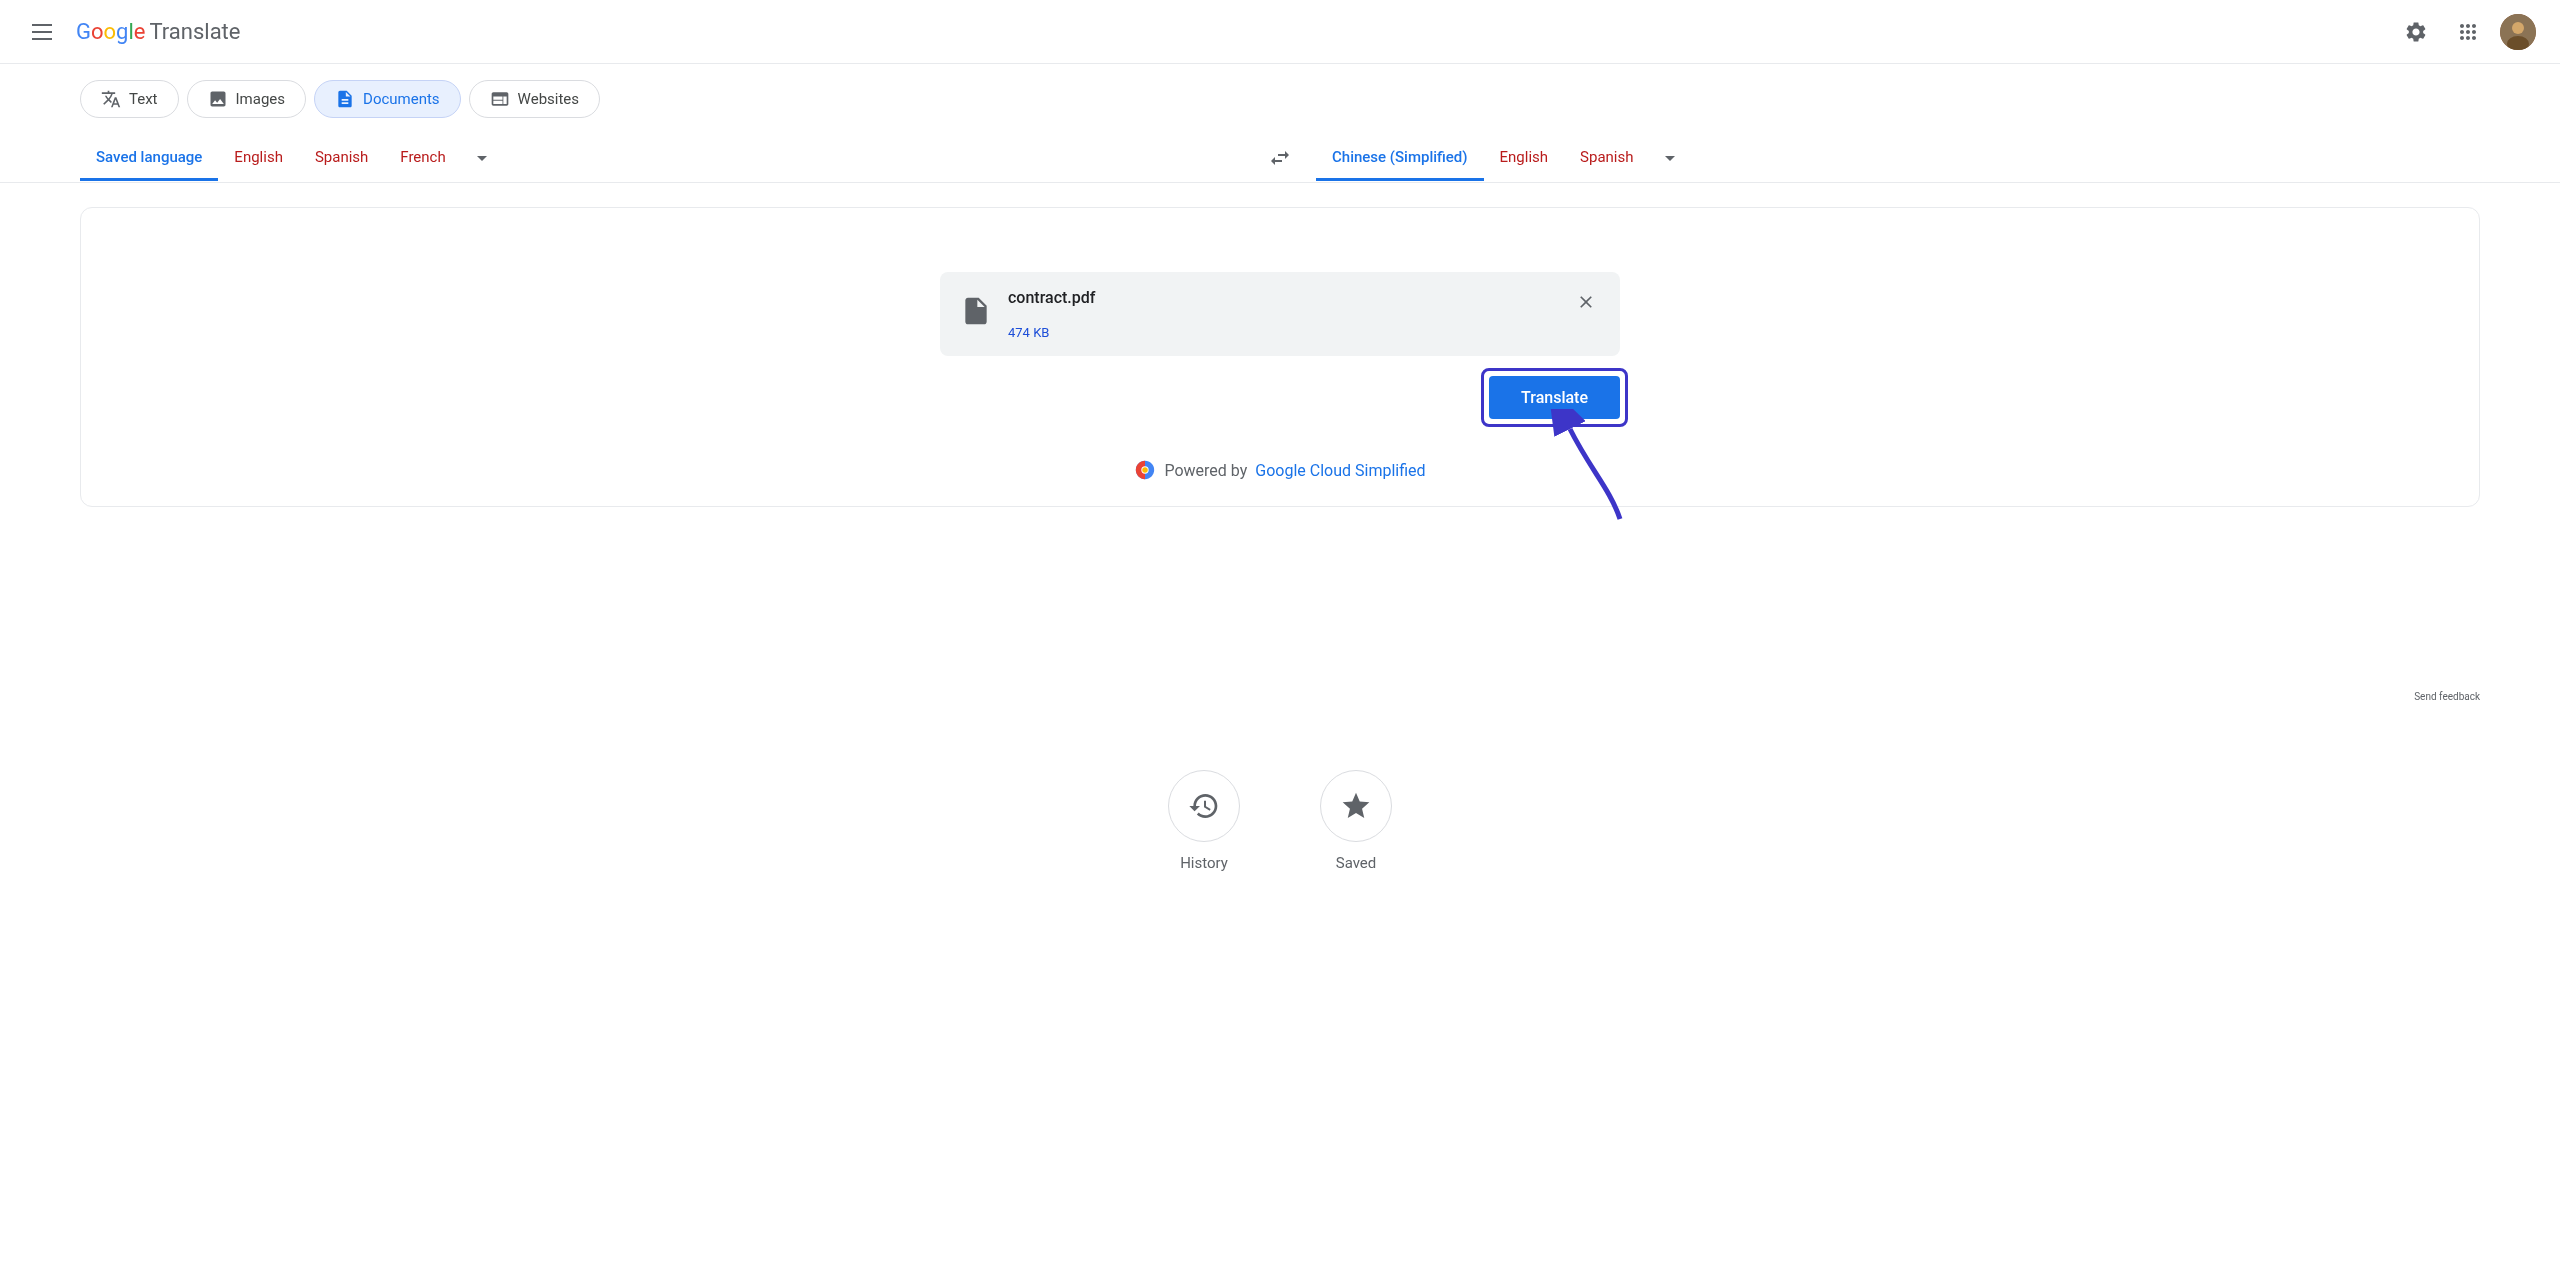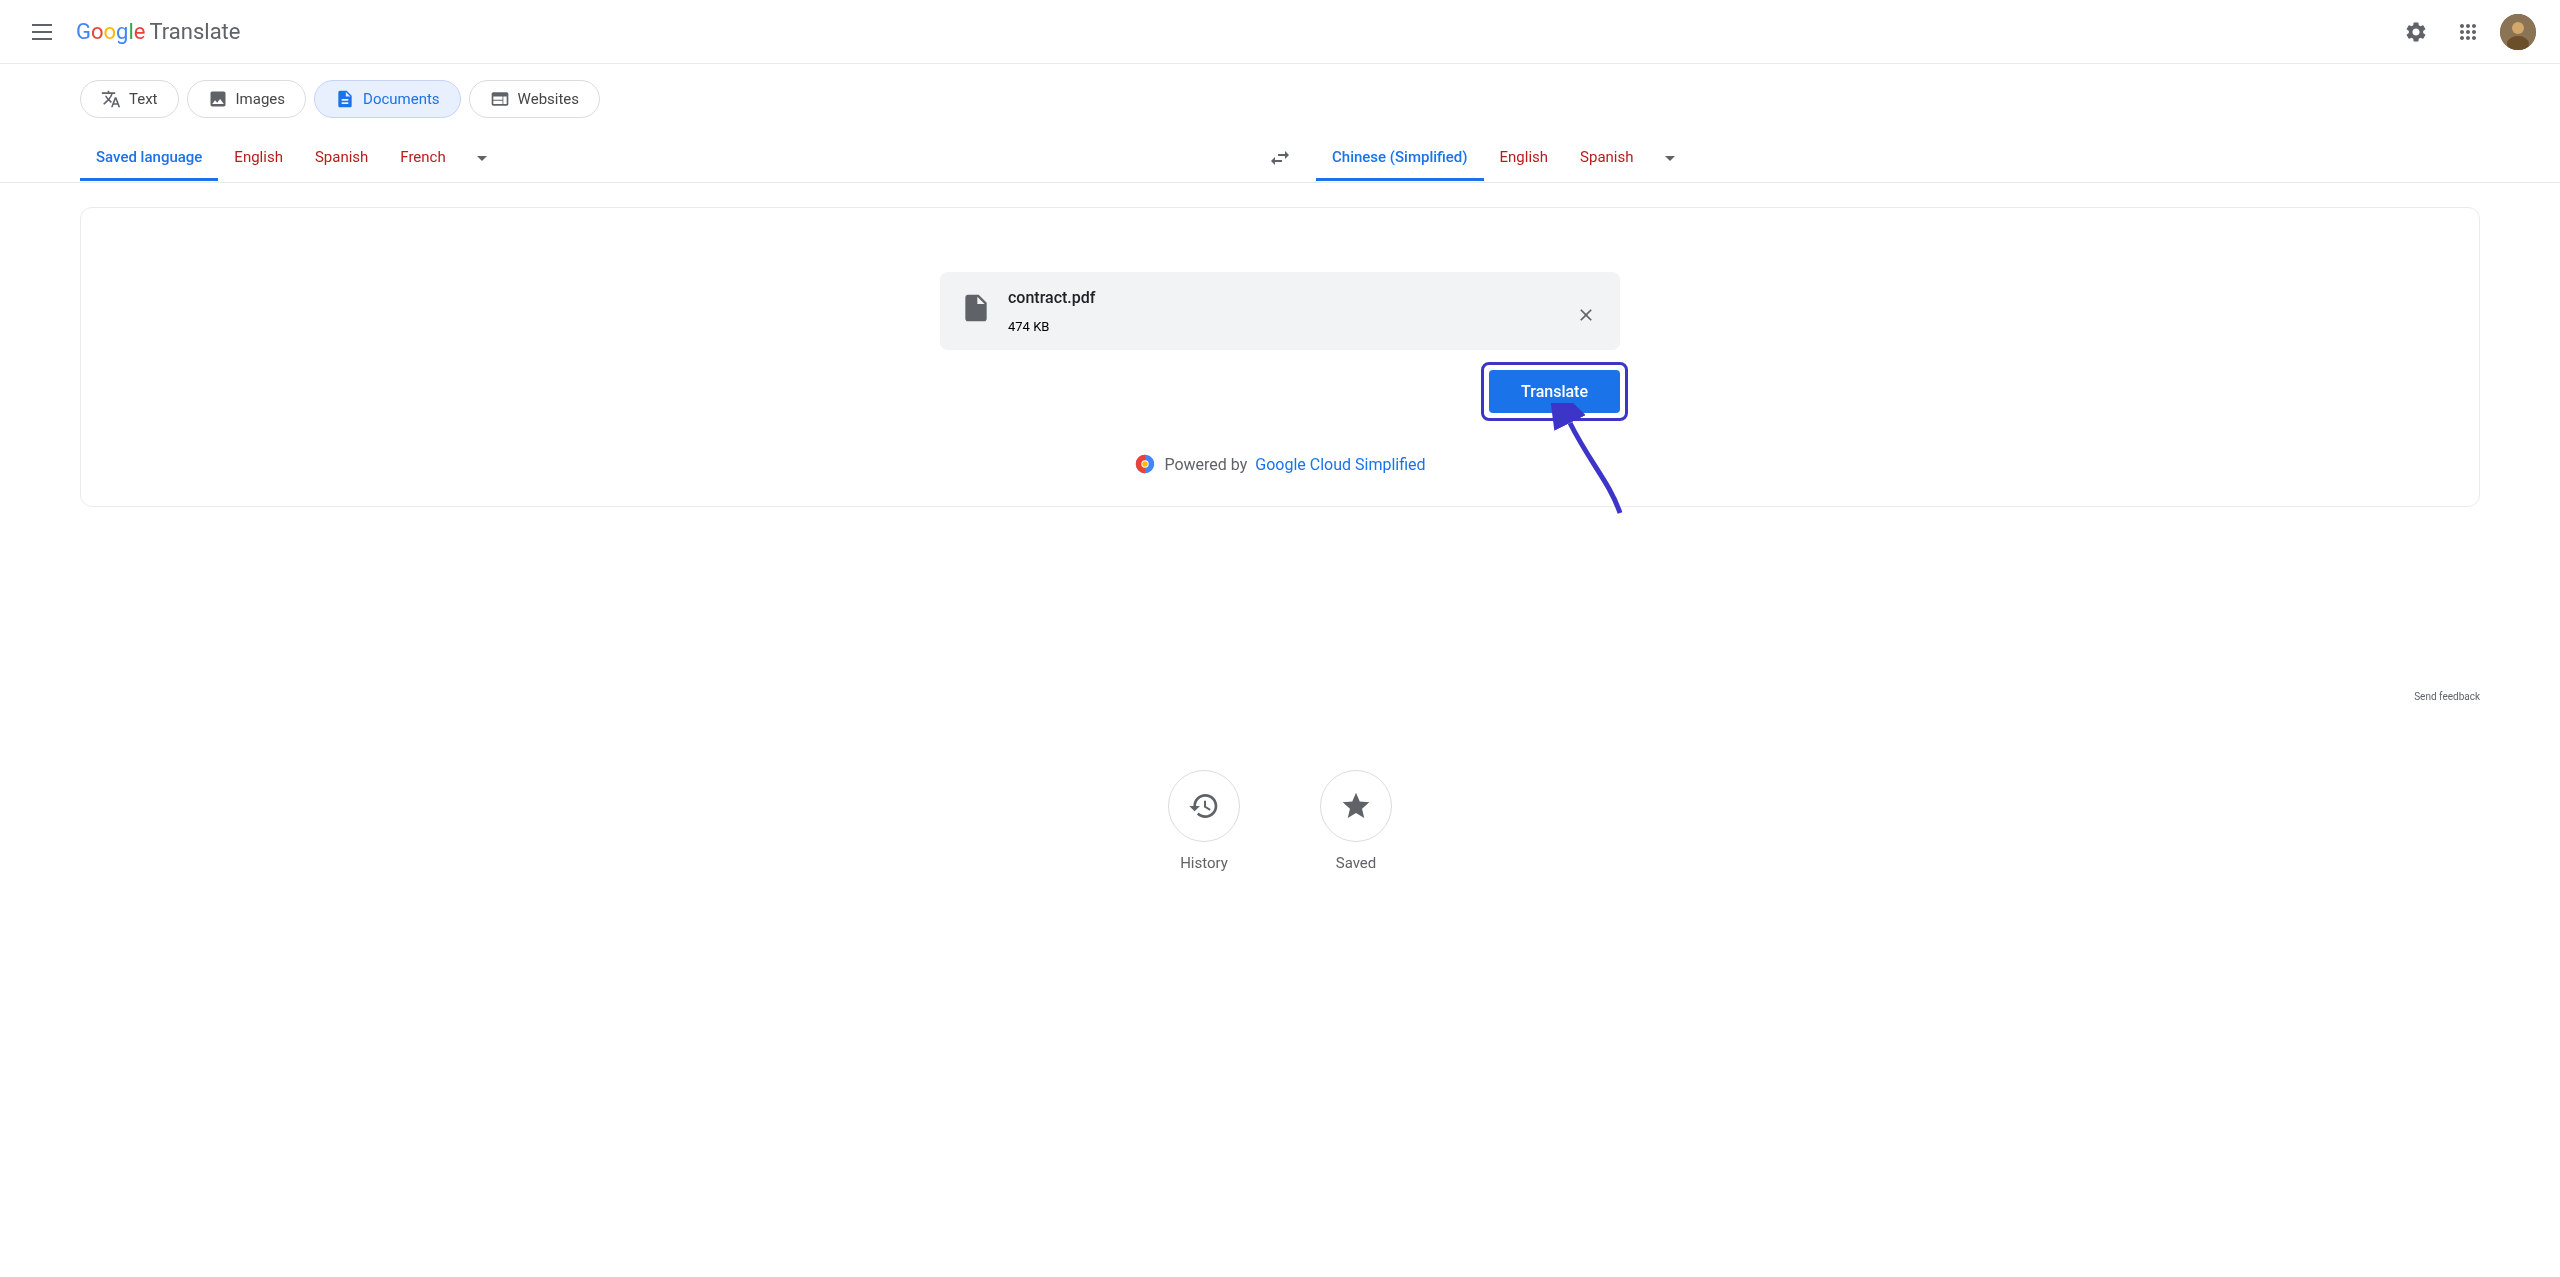--- a/index.html
+++ b/index.html
@@ -78,32 +78,32 @@
       border-radius: 12px;
       padding: 24px;
       min-height: 300px;
       position: relative;
       background: #fff;
     }
 
     
     .file-card {
       display: flex;
-      align-items: flex-end;
+      align-items: flex-start;
       background: #f1f3f4;
       border-radius: 8px;
       padding: 16px 20px;
       max-width: 680px;
       margin: 40px auto 0;
       justify-content: space-between;
     }
     .file-card-left { display: flex; align-items: center; gap: 16px; }
     .file-icon { color: #5f6368; font-size: 28px; }
     .file-info .file-name { font-size: 16px; font-weight: 500; color: #202124; }
-    .file-info .file-size { font-size: 13px; color: #000000; margin-top: 12px; }
+    .file-info .file-size { font-size: 13px; color: #1d4ed8; margin-top: 18px; }
     .close-btn { border: none; background: none; cursor: pointer; color: #5f6368; font-size: 20px; padding: 4px; border-radius: 50%; }
 
     
     .translate-btn-area { display: flex; justify-content: flex-end; margin-top: 20px; max-width: 680px; margin-left: auto; margin-right: auto; position: relative; }
     .translate-btn-highlight {
       position: absolute;
       top: -8px; left: -8px; right: -8px; bottom: -8px;
       border: 3px solid #3d35c8;
       border-radius: 8px;
       pointer-events: none;

